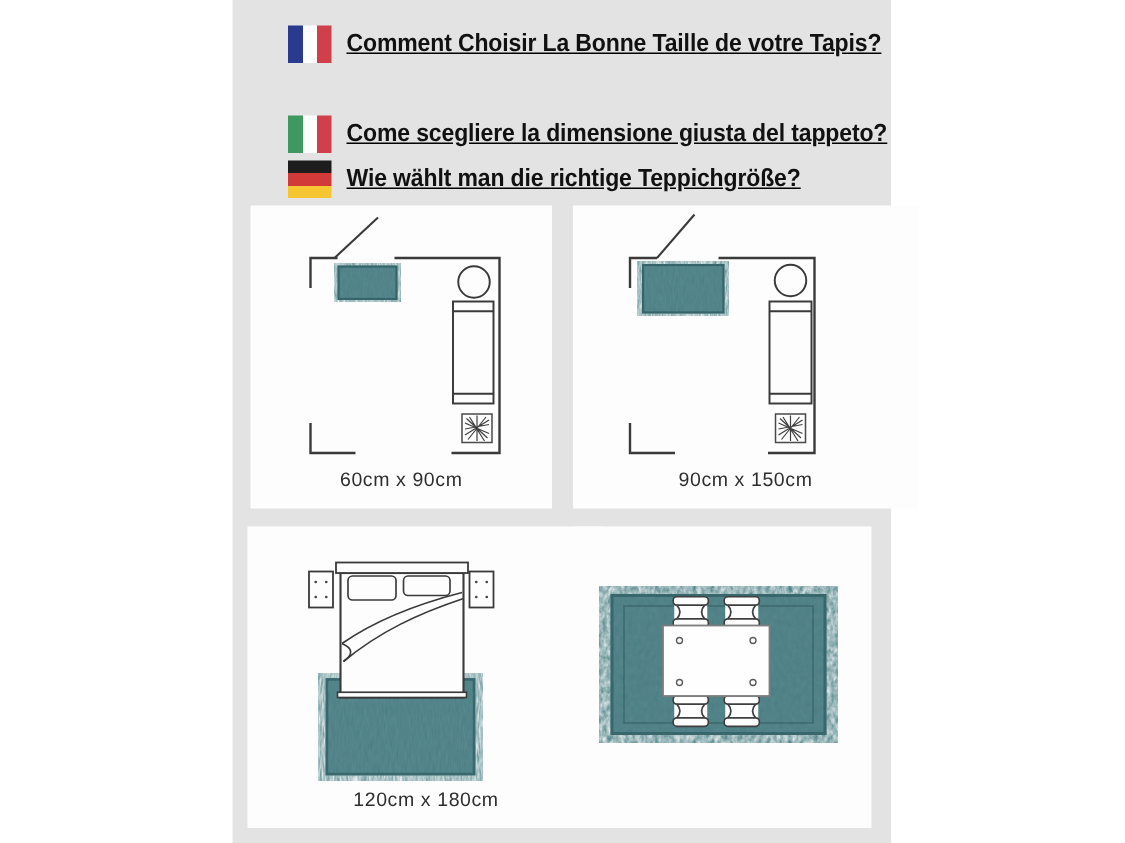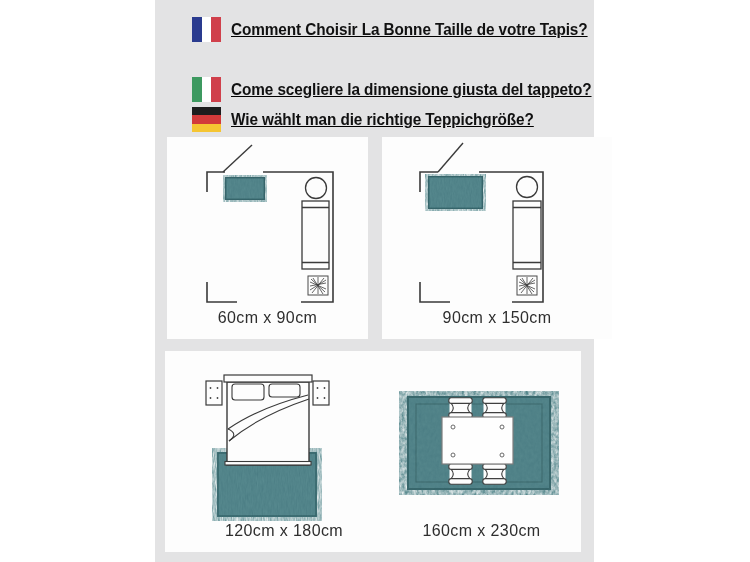--- a/index.html
+++ b/index.html
@@ -19,21 +19,21 @@
   .hdr-text{
     margin-left:10px;font-size:16.5px;font-weight:bold;color:#111;
     white-space:nowrap;display:inline-block;transform:scaleX(0.93);transform-origin:left center;
     letter-spacing:-0.1px;line-height:25px;
   }
   
   .card{position:absolute;background:#fdfdfd;}
   .card svg{position:absolute;left:0;top:0;}
   .card-label{
     position:absolute;left:0;right:0;bottom:12px;text-align:center;
-    font-size:16px;color:#2e2e2e;letter-spacing:0.4px;
+    font-size:13px;color:#2e2e2e;letter-spacing:0.4px;
   }
 </style>
 </head>
 <body>
 
 <div class="stage">
   <div class="canvas"></div>
 
   <div class="hdr-row" style="top:17px">
     <span class="flag flag-france"></span>
@@ -196,15 +196,14 @@
       </g>
 
       <g>
         <rect x="60" y="66" width="71" height="47" fill="#fefefe" stroke="#7d7d7d" stroke-width="1.2"></rect>
         <circle cx="71" cy="76" r="2" fill="#fff" stroke="#5a5a5a" stroke-width="0.9"></circle>
         <circle cx="120" cy="76" r="2" fill="#fff" stroke="#5a5a5a" stroke-width="0.9"></circle>
         <circle cx="71" cy="104" r="2" fill="#fff" stroke="#5a5a5a" stroke-width="0.9"></circle>
         <circle cx="120" cy="104" r="2" fill="#fff" stroke="#5a5a5a" stroke-width="0.9"></circle>
       </g>
     </svg>
-    <div class="card-label">160cm x 230cm</div>
   </div>
 </div>
 
 </body></html>

